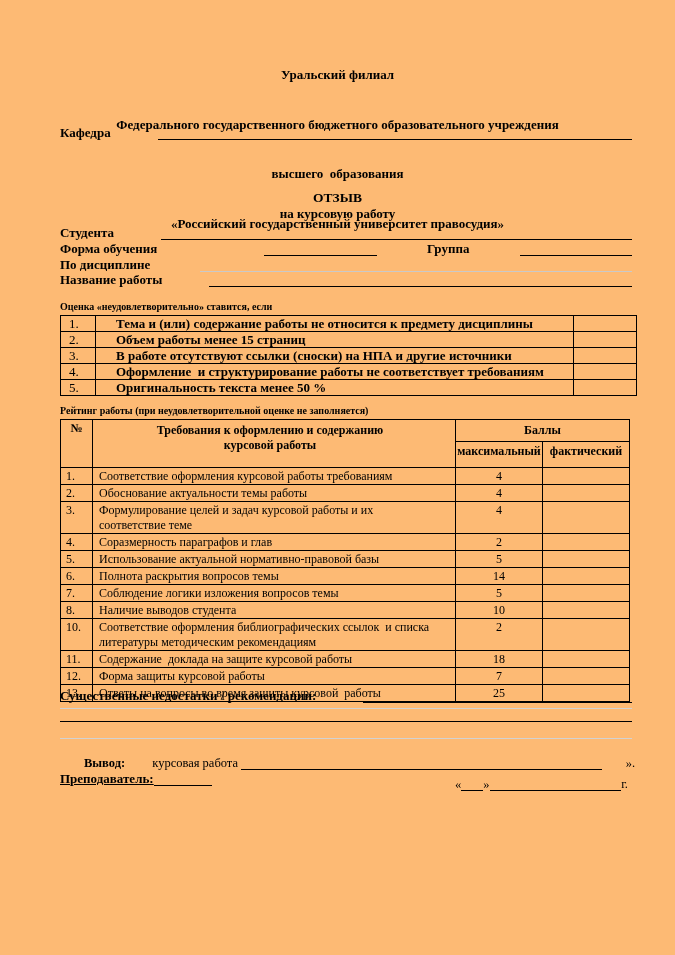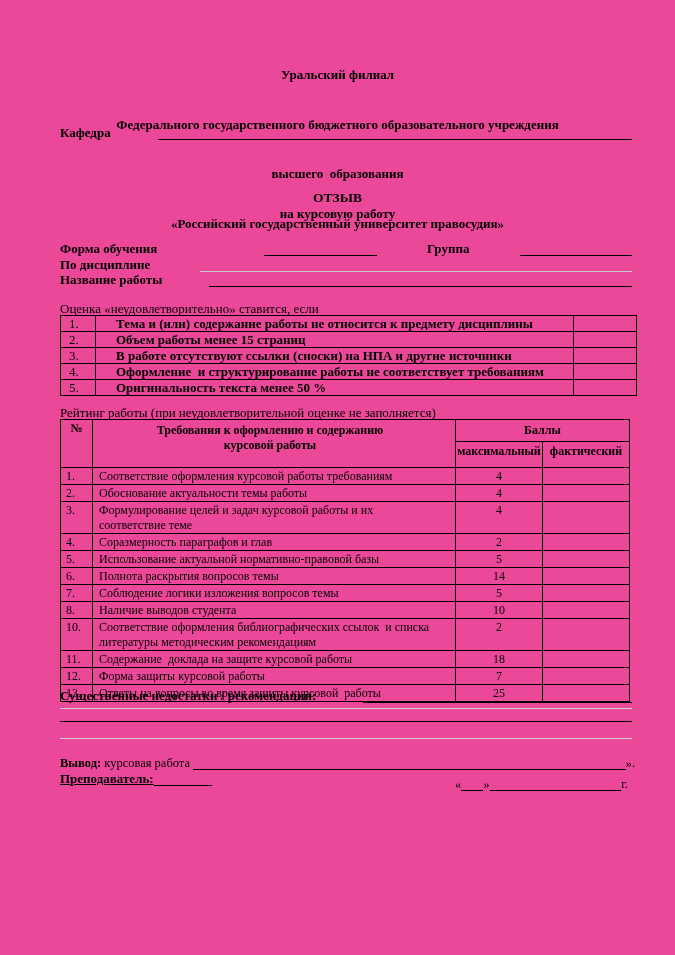--- a/index.html
+++ b/index.html
@@ -1,20 +1,20 @@
 <!DOCTYPE html>
 <html><head>
 <meta charset="utf-8">
 <style>
   * { margin:0; padding:0; box-sizing:border-box; }
   html,body { background:#888; }
   .page {
     position:relative;
     width:675px; height:955px;
-    background:#ec4899;
+    background:#fdba74;
     font-family:"Liberation Serif", serif;
     color:#000;
     margin:0 auto;
     overflow:hidden;
   }
   .pre { white-space:pre-wrap; }
   .b { font-weight:bold; }
 
   
   .org-header {
@@ -28,21 +28,21 @@
     display:flex; align-items:flex-end;
     font-size:13px; height:15px; line-height:15px;gap:47px;
   }
   .frow .lbl { font-weight:bold; white-space:pre; }
   .fill { flex:1 1 auto; border-bottom:1px solid #000; height:100%; }
   .fill.lt { border-bottom:1px solid #c9c9c9; }
 
   .doc-title  { position:absolute; top:190px; left:0; width:100%; text-align:center; font-weight:bold; font-size:13.5px; }
   .doc-subtitle { position:absolute; top:206px; left:0; width:100%; text-align:center; font-weight:bold; font-size:13px; }
 
-  .heading { position:absolute; left:60px; font-weight:normal; font-size:13px; }
+  .heading { position:absolute; left:60px; font-weight:bold; font-size:10px; }
 
   table { border-collapse:collapse; table-layout:fixed; position:absolute; left:60px; }
   td { border:1px solid #000; overflow:hidden; }
 
   
   .t1 { top:315px; width:576px; font-size:13px; }
   .t1 td { height:16px; line-height:14px; padding:0; }
   .t1 .c-num  { width:35px;  padding-left:8px; }
   .t1 .c-txt  { width:478px; padding-left:20px;font-weight:bold; }
   .t1 .c-mark { width:63px; }
@@ -58,21 +58,21 @@
   .t2 .hr1 { height:22px; line-height:21px; vertical-align:middle; }
   .t2 .hr2 { height:26px; vertical-align:top; padding-top:2px; }
   .t2 .req-cell { vertical-align:top; padding-top:3px; }
   .t2 .body-row td { height:16px; }
 
   .rule { position:absolute; left:60px; right:43px; }
   .rule.dark  { border-bottom:1px solid #000; }
   .rule.faint { border-bottom:1px solid #d2d2d2; }
 
   .concl { position:absolute; top:756px; left:60px; right:40px; font-size:12.5px; display:flex; align-items:flex-end; height:14px; line-height:14px; }
-  .concl .seg { white-space:pre; }
+  .concl .seg { white-space:pre;margin-left:24px; }
   .blank { border-bottom:1px solid #000; display:inline-block; height:100%; }
 
   .teacher { position:absolute; top:772px; left:60px; font-size:13px; display:flex; align-items:flex-end; height:14px; line-height:14px;text-decoration:underline; }
   .teacher .blank { width:58px; }
 
   .daterow { position:absolute; top:778px; left:455px; right:47px; font-size:12.5px; display:flex; align-items:flex-end; height:13px; line-height:13px; }
 </style>
 </head>
 <body>
 
@@ -86,20 +86,24 @@
   </div>
 
   <div class="frow" style="top:125px">
     <span class="lbl">Кафедра</span>
     <span class="fill"></span>
   </div>
 
   <div class="doc-title">ОТЗЫВ</div>
   <div class="doc-subtitle">на курсовую работу</div>
 
+  <div class="frow" style="top:225px">
+    <span class="lbl">Студента</span>
+    <span class="fill"></span>
+  </div>
 
   <div class="frow" style="top:241px">
     <span class="lbl">Форма обучения</span>
     <span style="width:13px"></span>
     <span class="fill" style="max-width:178px"></span>
     <span class="lbl"> Группа </span>
     <span class="fill"></span>
   </div>
 
   <div class="frow" style="top:272px">

